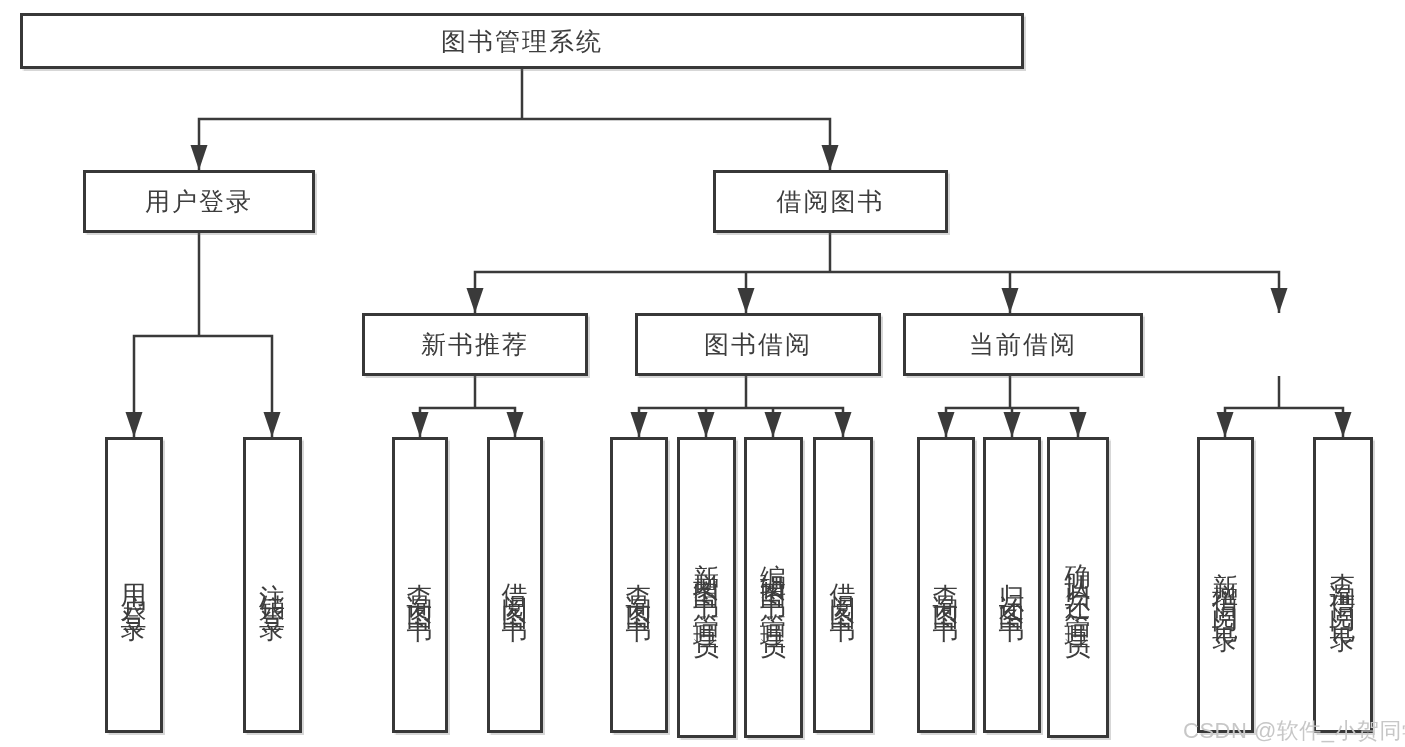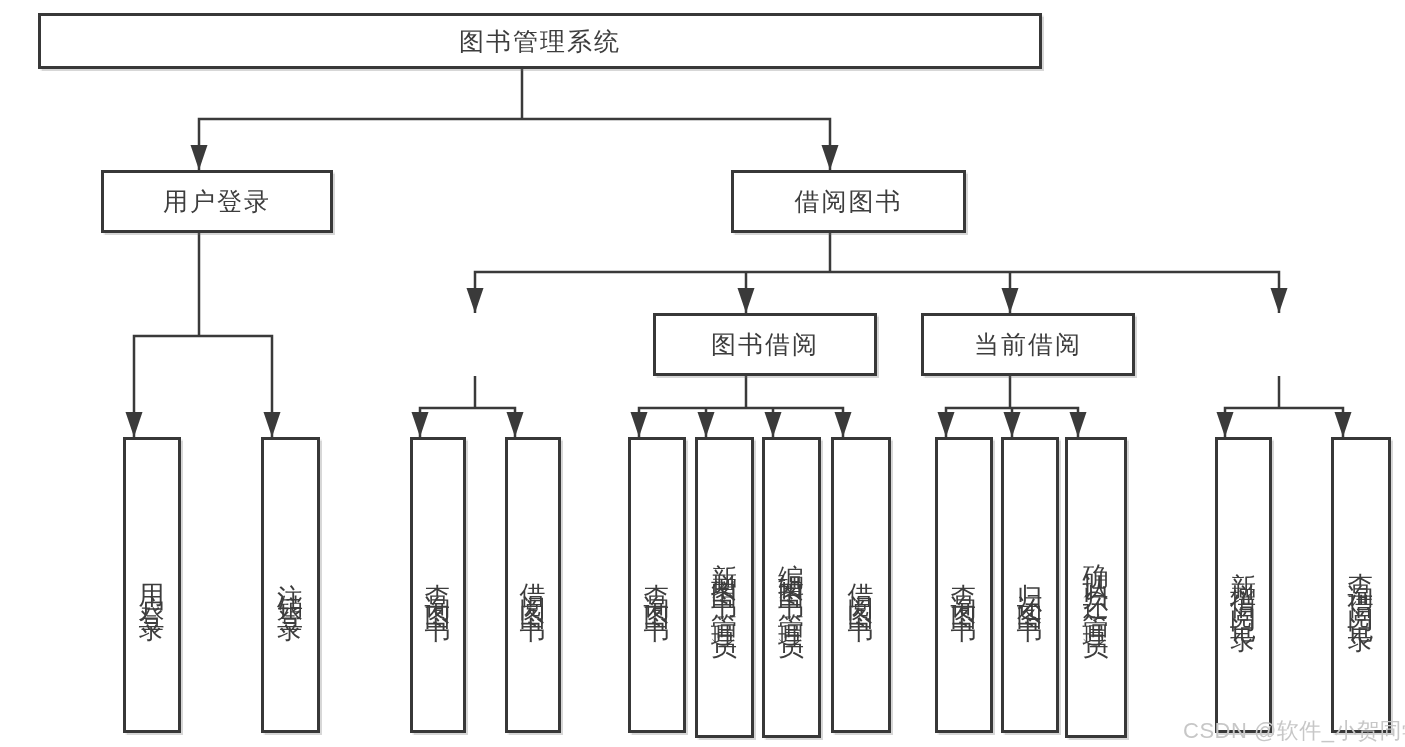--- a/index.html
+++ b/index.html
@@ -12,21 +12,20 @@
   }
   .wires{position:absolute;left:0;top:0;width:1405px;height:747px;z-index:1;}
   .box{
     position:absolute;
     box-sizing:border-box;
     background:#ffffff;
     border:3px solid #383838;
     box-shadow:1.5px 1.5px 1px rgba(110,110,110,0.28);
     display:flex;align-items:center;justify-content:center;
     z-index:2;
-    margin-left:18px;
   }
   .lbl{
     font-size:25px;
     color:#3d3d3d;
     letter-spacing:2px;
     line-height:1;
     white-space:nowrap;
   }
   .v .lbl{
     writing-mode:vertical-rl;
@@ -107,24 +106,27 @@
     <span class="lbl">图书管理系统</span>
   </div>
 
   <div class="box" style="left:83px;top:170px;width:232px;height:63px">
     <span class="lbl">用户登录</span>
   </div>
   <div class="box" style="left:713px;top:170px;width:235px;height:63px">
     <span class="lbl">借阅图书</span>
   </div>
 
-  <div class="box" style="left:635px;top:313px;width:224px;height:63px">
+  <div class="box" style="left:362px;top:313px;width:226px;height:63px">
+    <span class="lbl">新书推荐</span>
+  </div>
+  <div class="box" style="left:635px;top:313px;width:246px;height:63px">
     <span class="lbl">图书借阅</span>
   </div>
-  <div class="box" style="left:903px;top:313px;width:214px;height:63px">
+  <div class="box" style="left:903px;top:313px;width:240px;height:63px">
     <span class="lbl">当前借阅</span>
   </div>
 
   <div class="box v" style="left:105px;top:437px;width:58px;height:296px">
     <span class="lbl">用户登录</span>
   </div>
   <div class="box v" style="left:243px;top:437px;width:59px;height:296px">
     <span class="lbl">注销登录</span>
   </div>
 

